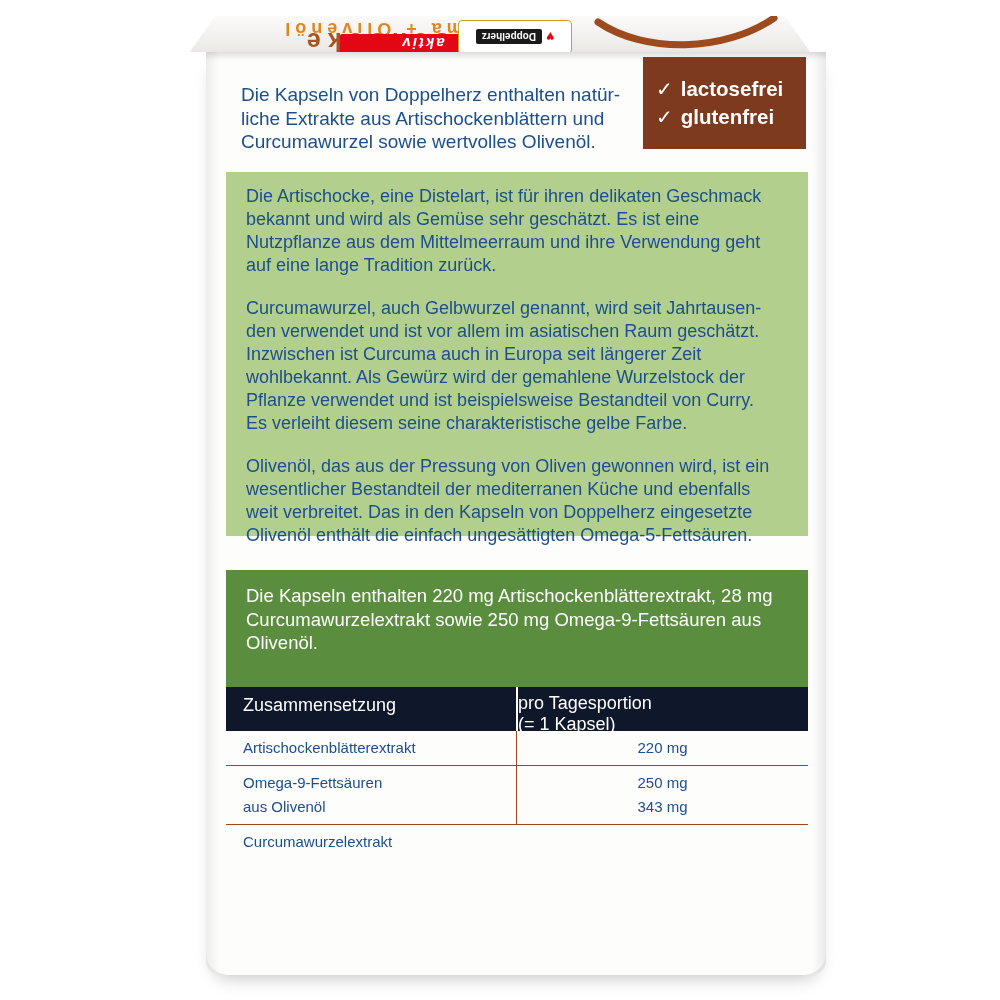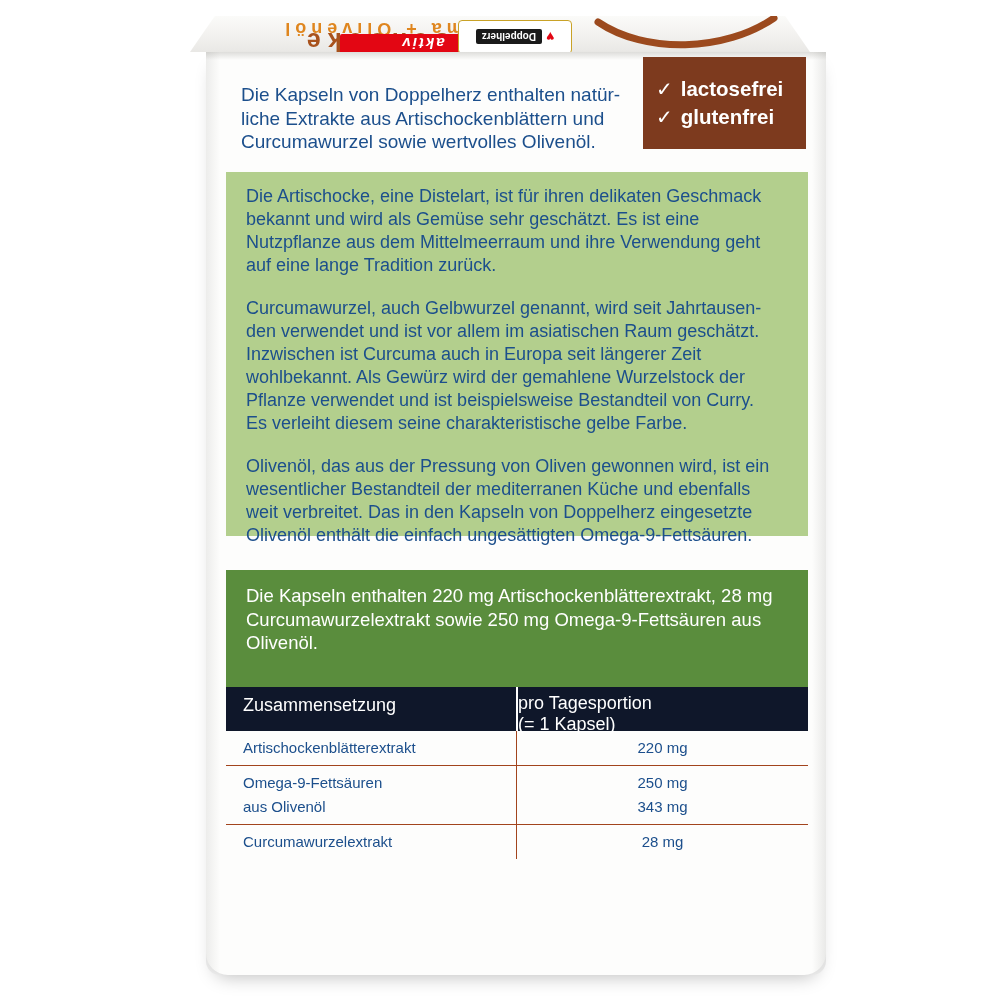--- a/index.html
+++ b/index.html
@@ -113,21 +113,21 @@
 auf eine lange Tradition zurück.</p>
       <p class="pre">Curcumawurzel, auch Gelbwurzel genannt, wird seit Jahrtausen-
 den verwendet und ist vor allem im asiatischen Raum geschätzt.
 Inzwischen ist Curcuma auch in Europa seit längerer Zeit
 wohlbekannt. Als Gewürz wird der gemahlene Wurzelstock der
 Pflanze verwendet und ist beispielsweise Bestandteil von Curry.
 Es verleiht diesem seine charakteristische gelbe Farbe.</p>
       <p class="pre">Olivenöl, das aus der Pressung von Oliven gewonnen wird, ist ein
 wesentlicher Bestandteil der mediterranen Küche und ebenfalls
 weit verbreitet. Das in den Kapseln von Doppelherz eingesetzte
-Olivenöl enthält die einfach ungesättigten Omega-9-Fettsäuren.</p>
+Olivenöl enthält die einfach ungesättigten Omega-5-Fettsäuren.</p>
     </div>
 
     <div class="dark-panel pre">Die Kapseln enthalten 220 mg Artischockenblätterextrakt, 28 mg
 Curcumawurzelextrakt sowie 250 mg Omega-9-Fettsäuren aus
 Olivenöl.</div>
 
     <div class="comp-table">
       <div class="t-header">
         <div class="hc1">Zusammensetzung</div>
         <div class="hc2 pre">pro Tagesportion
@@ -138,18 +138,17 @@
         <div class="c2 pre">220 mg</div>
       </div>
       <div class="t-row bordered">
         <div class="c1 pre">Omega-9-Fettsäuren
 aus Olivenöl</div>
         <div class="c2 pre">250 mg
 343 mg</div>
       </div>
       <div class="t-row bordered">
         <div class="c1 pre">Curcumawurzelextrakt</div>
-        <div class="c2 pre">28 mg</div>
       </div>
     </div>
   </div>
 
 </div>
 
 </body></html>

